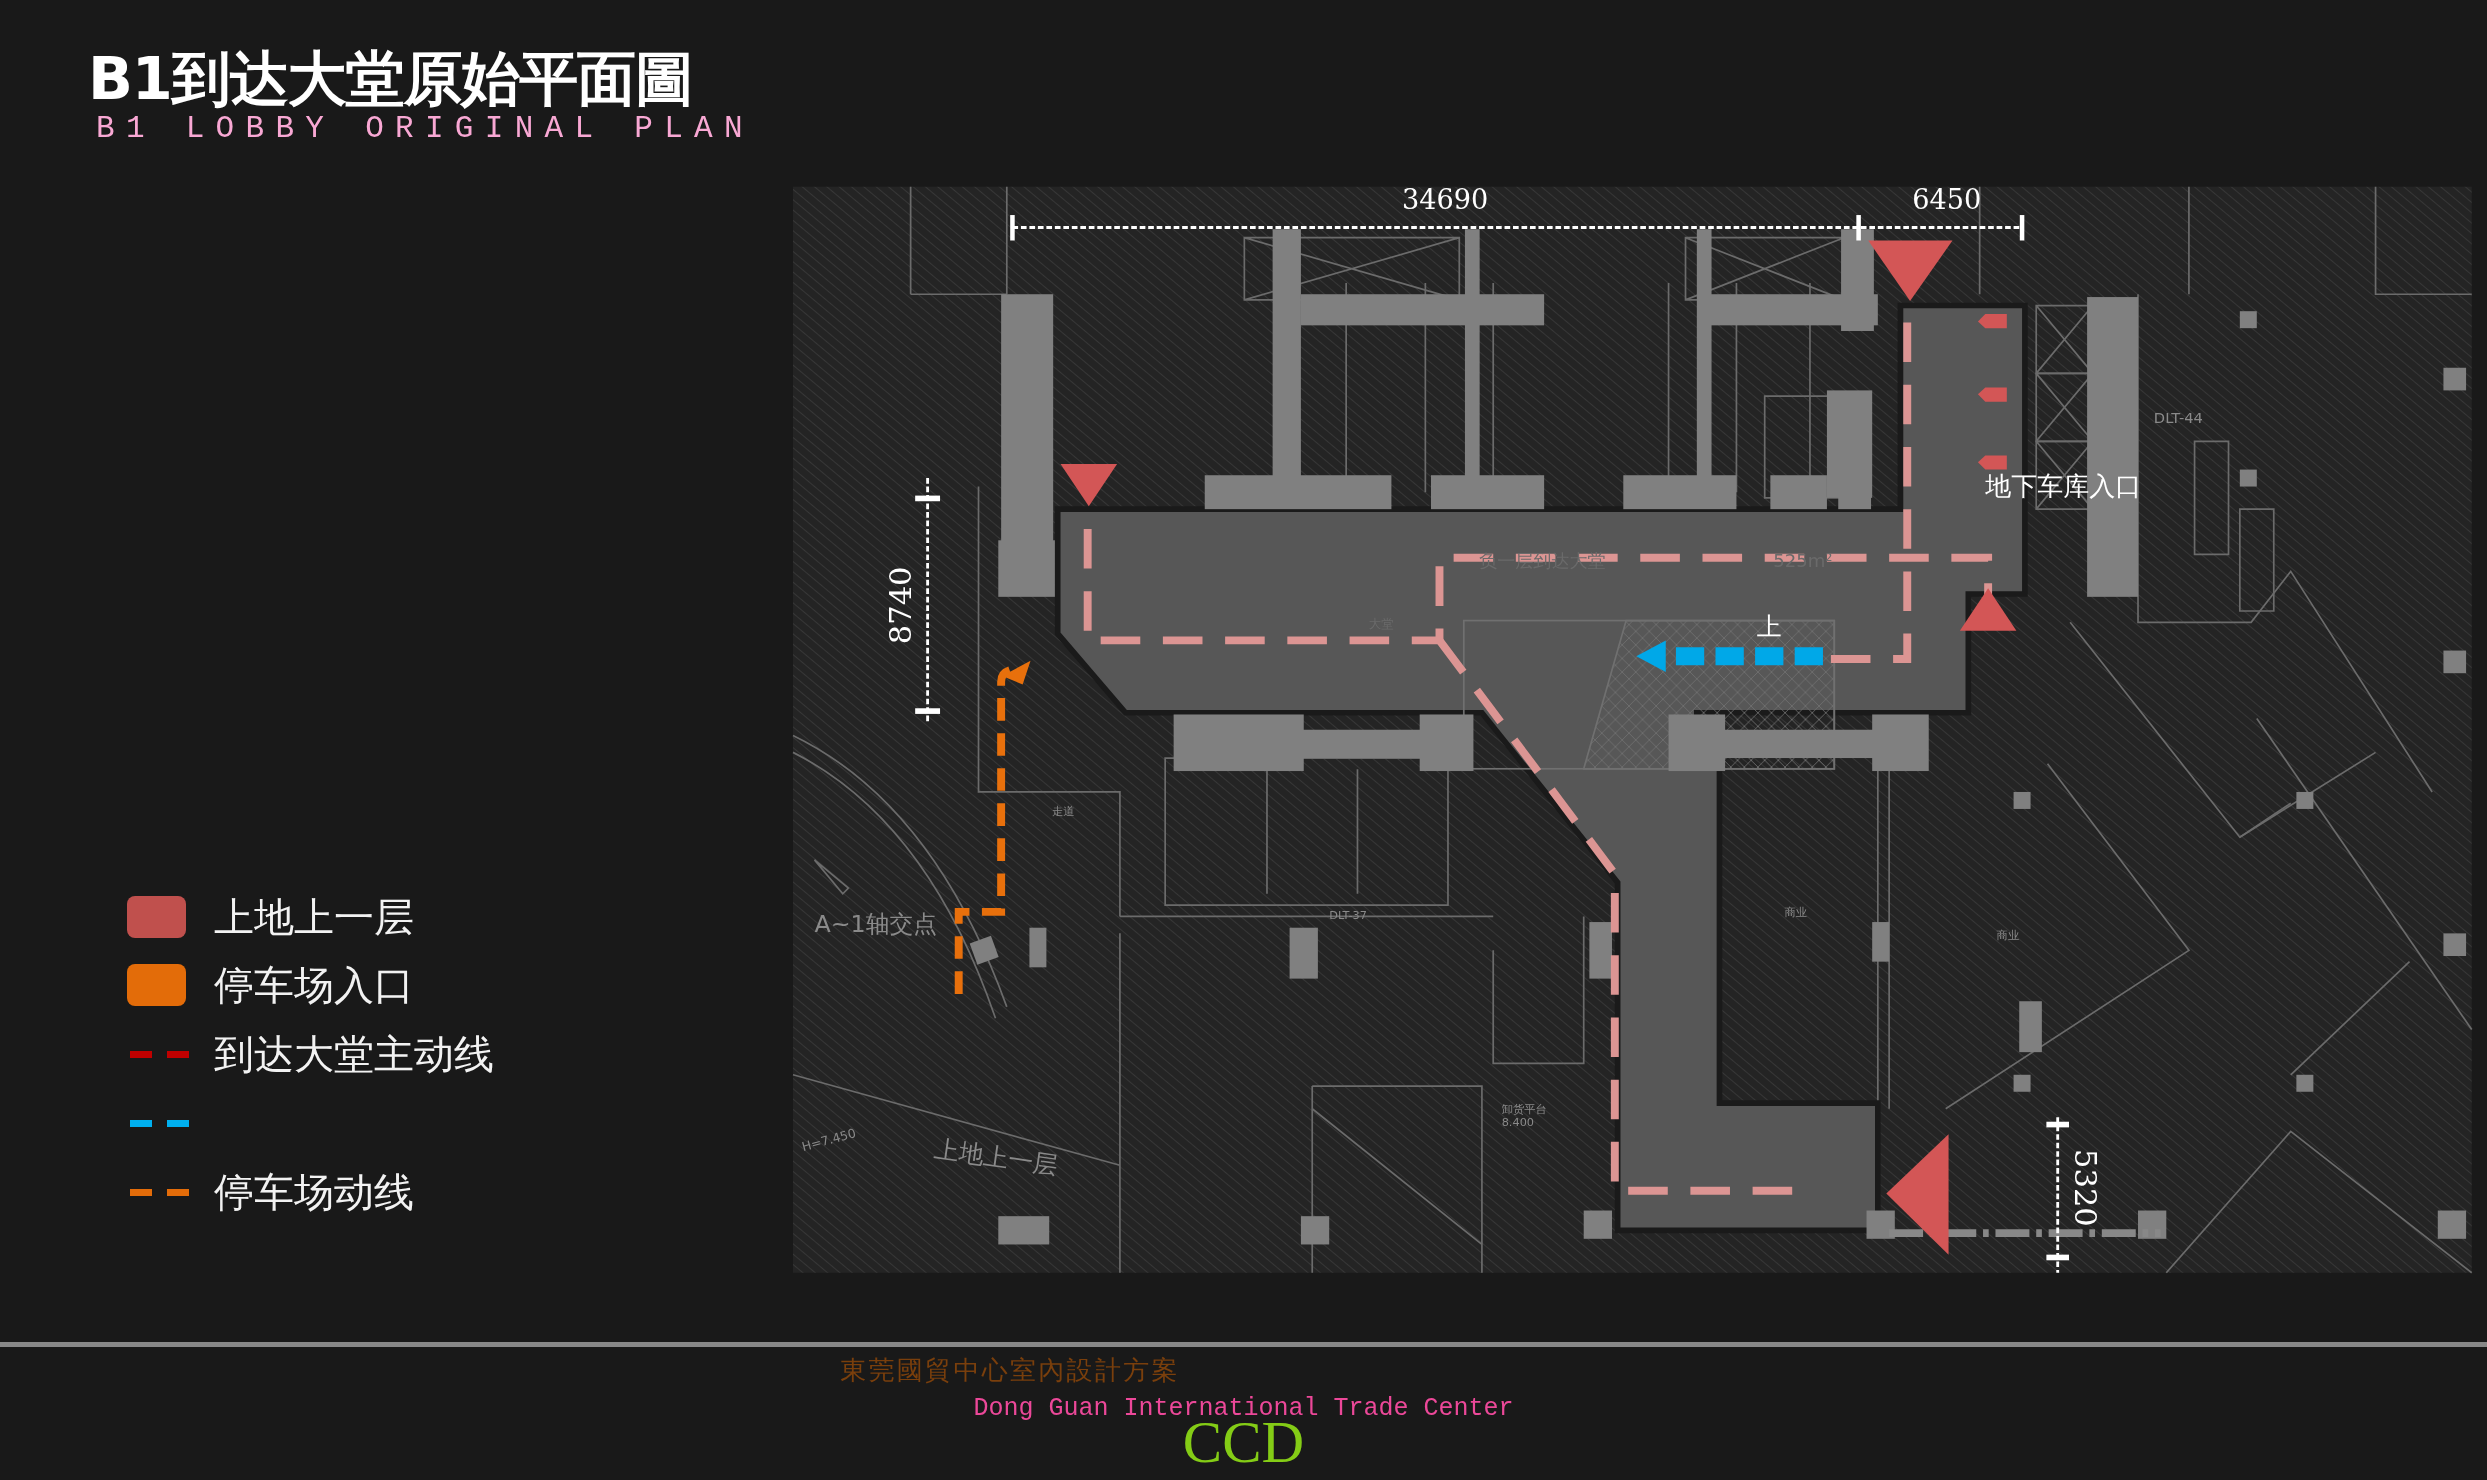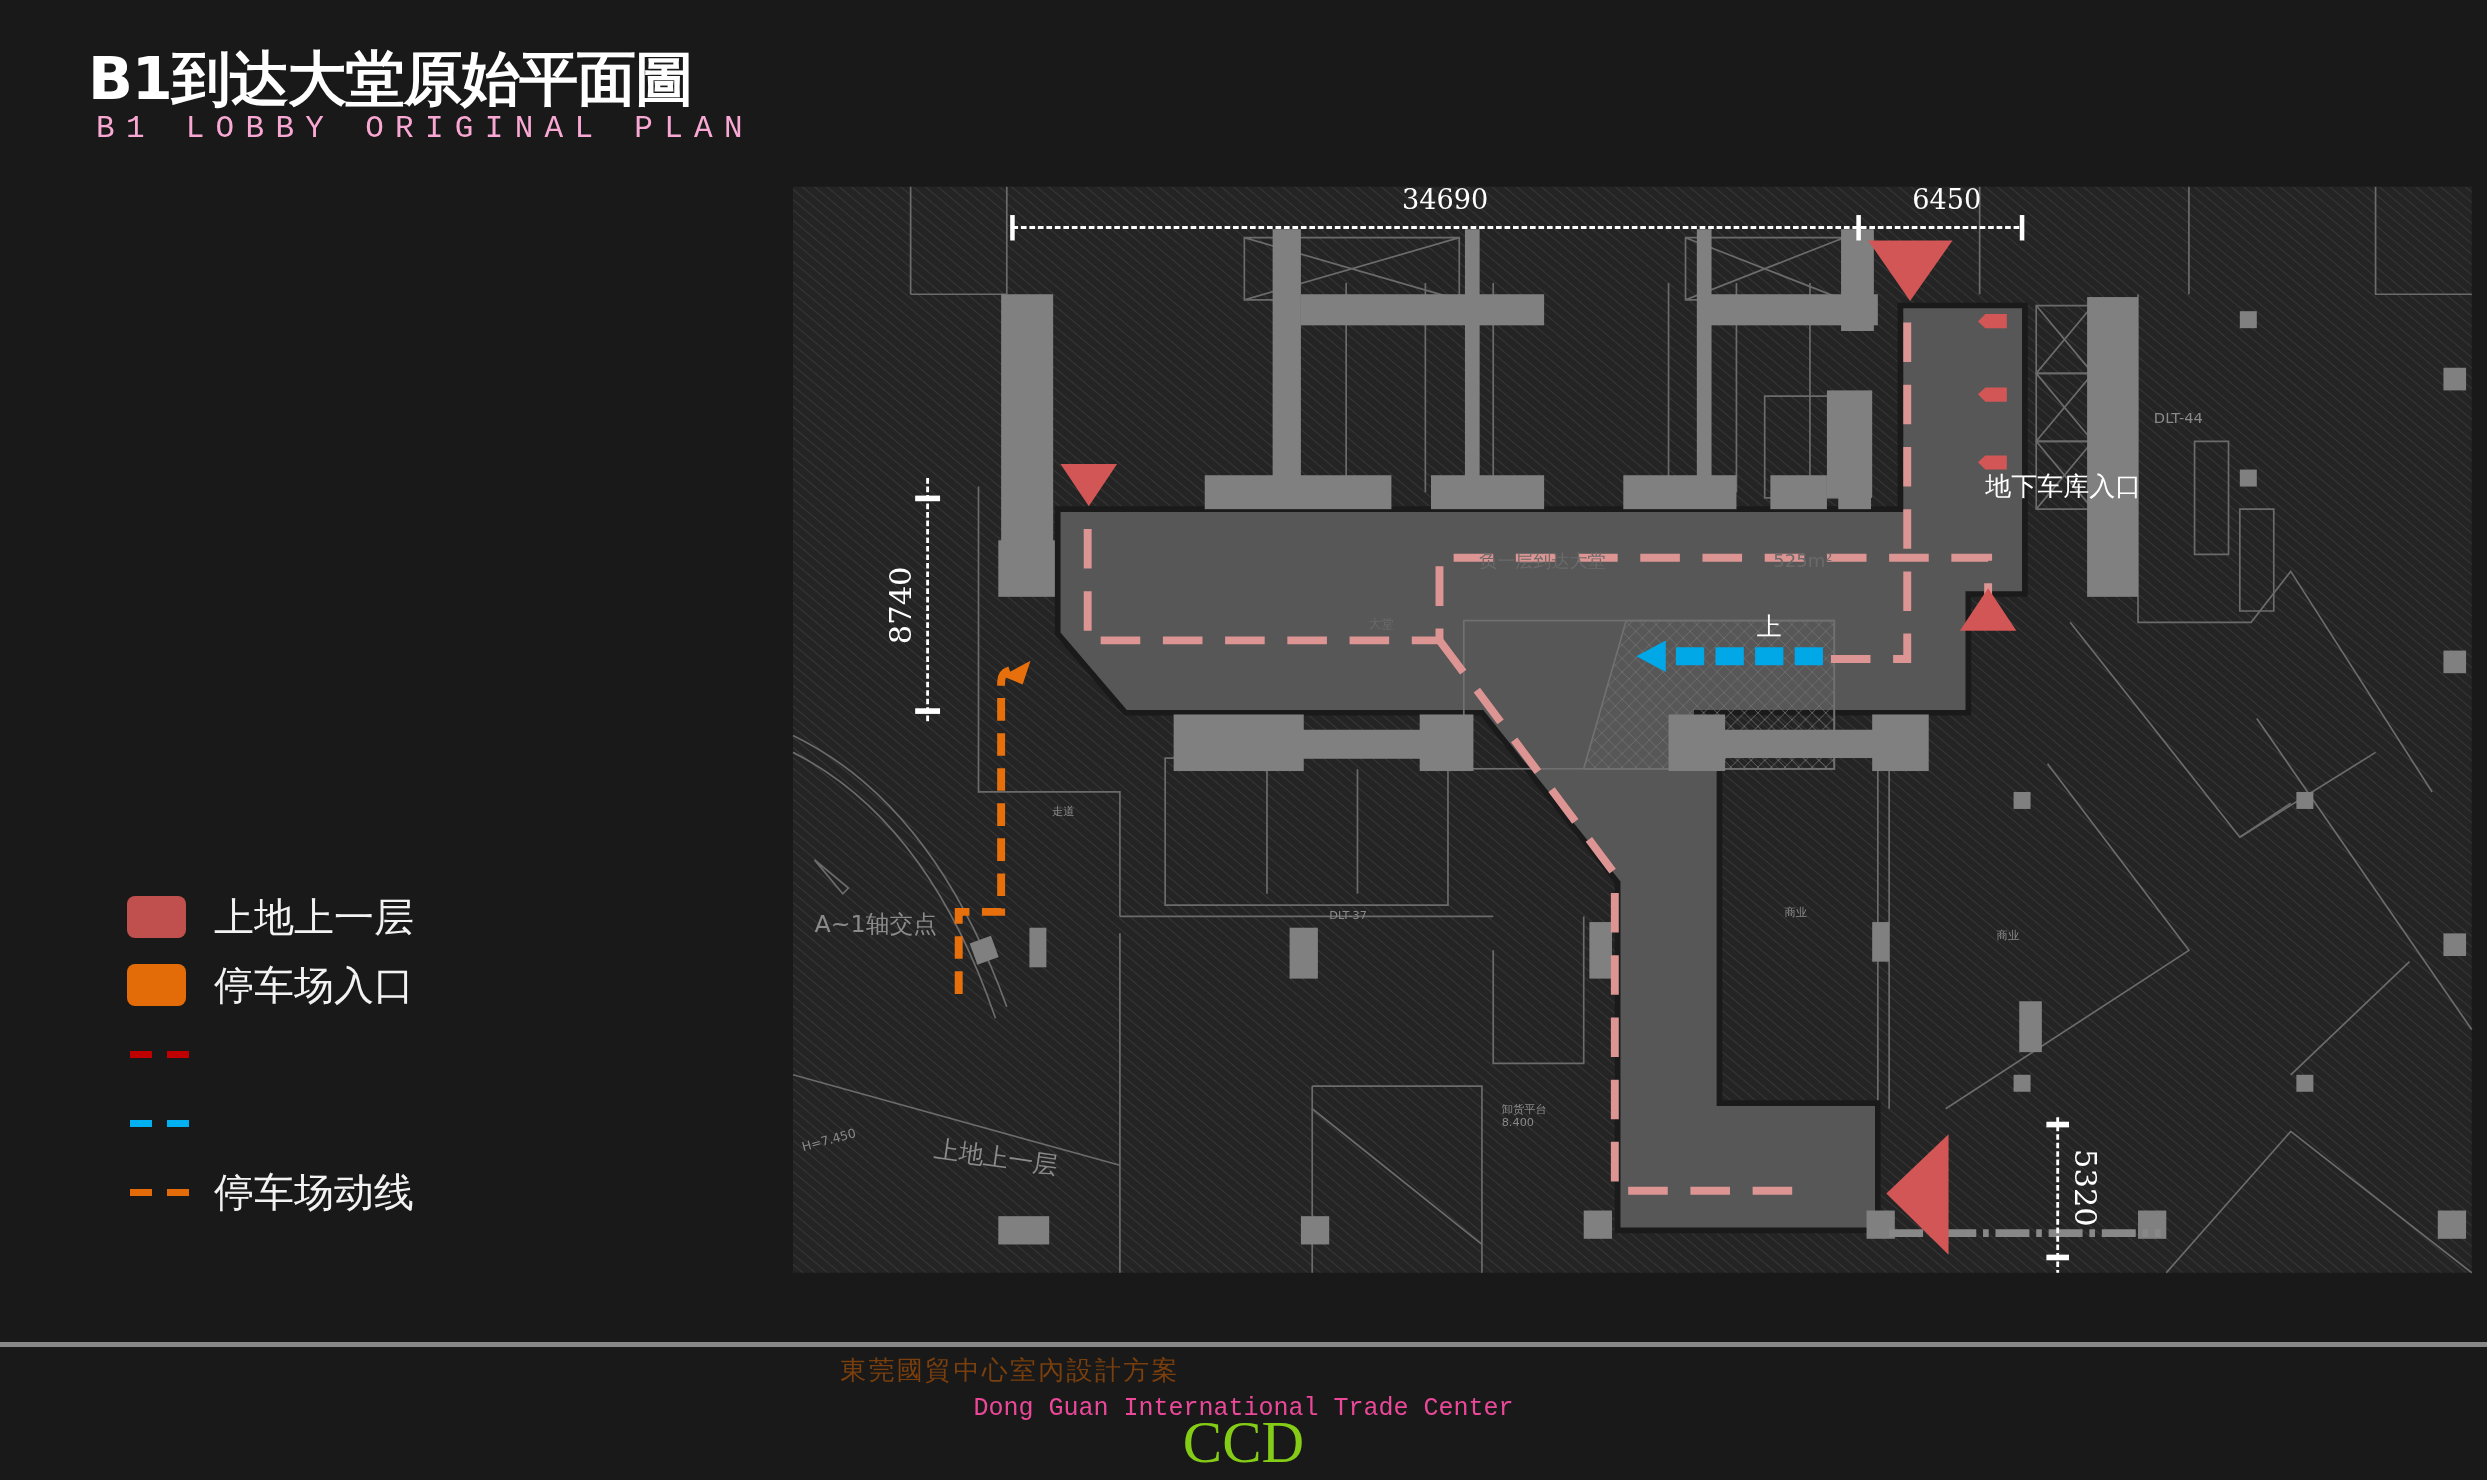--- a/index.html
+++ b/index.html
@@ -198,20 +198,21 @@
   </div>
   <div class="lg-row" style="top:68px">
     <div class="lg-swatch" style="background:#e36c09"></div>
     <div class="lg-label">停车场入口</div>
   </div>
   <div class="lg-row" style="top:137px">
     <div class="lg-dash">
         <span style="left:0;background:#c00000"></span>
         <span style="left:37px;background:#c00000"></span>
       </div>
+    <div class="lg-label">到达大堂主动线</div>
   </div>
   <div class="lg-row" style="top:206px">
     <div class="lg-dash">
         <span style="left:0;background:#00b0f0"></span>
         <span style="left:37px;background:#00b0f0"></span>
       </div>
   </div>
   <div class="lg-row" style="top:275px">
     <div class="lg-dash">
         <span style="left:0;background:#e36c09"></span>

